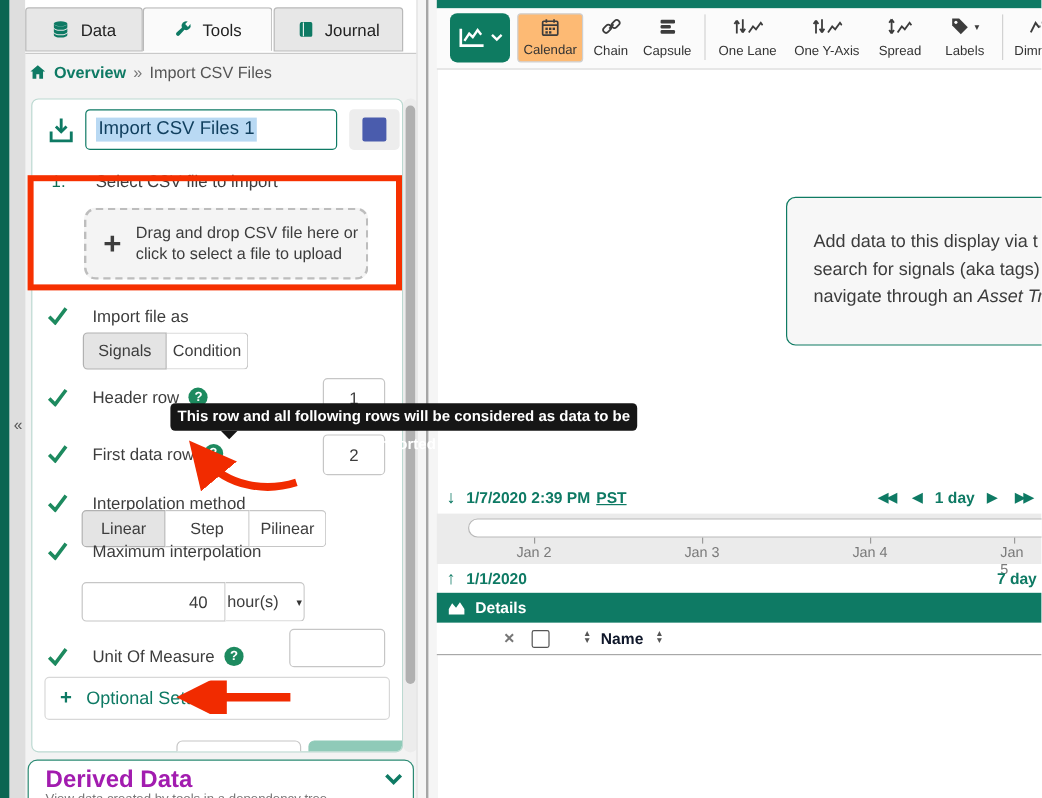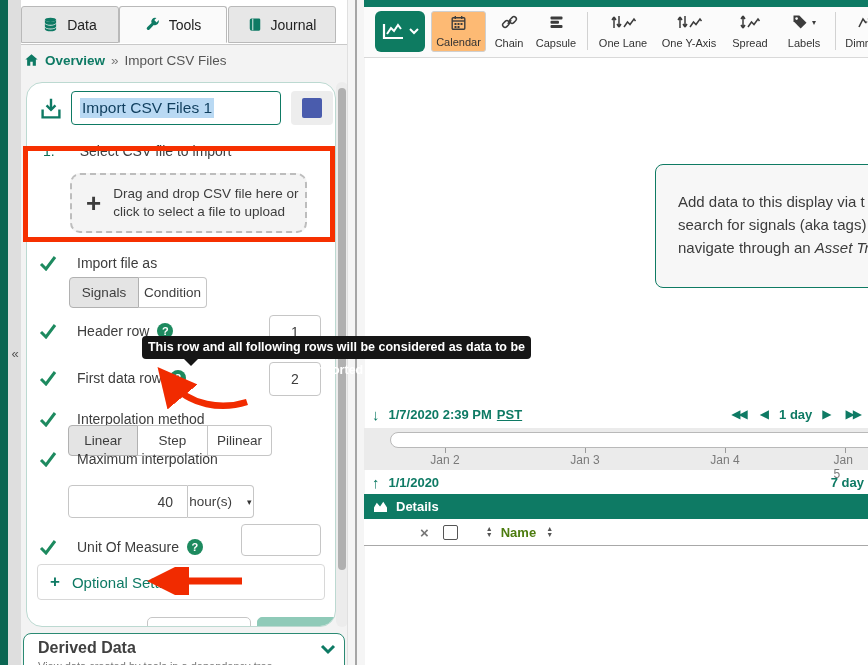--- a/index.html
+++ b/index.html
@@ -20,21 +20,21 @@
   .tab.active{background:#fafafa;border-bottom-color:#fafafa;}
   #tab-bar{left:21px;top:0;width:343px;height:44px;background:#fff;border-bottom:1px solid #c9c9c9;}
 
   
   #breadcrumb{left:24px;top:50px;height:20px;display:flex;align-items:center;gap:6px;font-size:13.5px;}
   .crumb-link{color:#0e7a64;font-weight:bold;cursor:pointer;}
   .crumb-sep{color:#777;}
   .crumb-cur{color:#555;}
 
   
-  #tool-card{left:26px;top:82px;width:310px;height:545px;background:#fff;border:1px solid #bcd9d1;border-radius:16px;box-sizing:border-box;overflow:hidden;}
+  #tool-card{left:26px;top:82px;width:310px;height:545px;background:#fff;border:1px solid #bcd9d1;border-radius:6px;box-sizing:border-box;overflow:hidden;}
   .fake-input{box-sizing:border-box;border:1.5px solid #0e7a64;border-radius:4px;background:#fff;display:flex;align-items:center;padding:0 8px;font-size:15.5px;}
   .sel-text{background:#b9d9f3;color:#103f5e;padding:1px 2px;}
   .swatch-btn{background:#ededed;border-radius:4px;display:flex;align-items:center;justify-content:center;cursor:pointer;}
   .swatch{width:20px;height:20px;border-radius:2px;background:#4a5cad;}
 
   .row-label{font-size:14px;color:#3d3d3d;display:flex;align-items:center;gap:8px;}
   .stepnum{color:#0e6e54;font-size:14px;}
   .check{flex:0 0 18px;}
   .help{width:16px;height:16px;border-radius:50%;background:#1d8a5f;color:#fff;font-size:11px;font-weight:bold;
         display:inline-flex;align-items:center;justify-content:center;cursor:pointer;}
@@ -63,21 +63,21 @@
   .stub-btn{box-sizing:border-box;border-radius:5px;height:40px;}
   #stub-cancel{border:1px solid #c6c6c6;background:#fff;}
   #stub-execute{background:#8fcab8;border:1px solid #8fcab8;}
 
   
   #scroll-track{left:336px;top:82px;width:12px;height:545px;background:#ececec;border-radius:6px;}
   #scroll-thumb{left:338px;top:88px;width:8px;height:482px;background:#b0b0b0;border-radius:4px;cursor:pointer;}
 
   
   #derived-panel{left:23px;top:633px;width:322px;height:40px;background:#fff;border:1.5px solid #2b8a73;border-radius:8px;box-sizing:border-box;}
-  #derived-title{left:14px;top:5px;font-size:16px;font-weight:bold;color:#404040;position:absolute;}
+  #derived-title{left:14px;top:5px;font-size:20px;font-weight:bold;color:#a21caf;position:absolute;}
   #derived-sub{left:14px;top:26px;font-size:11px;color:#777;position:absolute;}
 
   
   #anno-box{left:23px;top:146px;width:312px;height:96px;border:5px solid #f63000;box-sizing:border-box;z-index:25;pointer-events:none;}
   #tooltip{left:142px;top:336px;width:389px;height:23px;background:#161616;color:#fff;border-radius:4px;z-index:40;
            font-size:12.5px;font-weight:bold;line-height:23px;text-align:center;}
   #tooltip:after{content:"";position:absolute;left:42px;top:100%;border:7px solid transparent;border-top-color:#161616;}
   .anno-svg{z-index:35;pointer-events:none;}
 
   
@@ -440,18 +440,18 @@
   </svg>
   <span>Details</span>
 </div>
 <div class="abs" id="details-colrow">
   <span class="hdr-x" style="margin-left:56px;">×</span>
   <span class="hdr-check" style="margin-left:14px;"></span>
   <span class="sort-stack" style="margin-left:28px;">
     <span>▲</span>
     <span>▼</span>
   </span>
-  <span style="margin-left:8px;font-weight:bold;color:#4d7c0f;">Name</span>
+  <span style="margin-left:8px;font-weight:bold;color:#0f172a;">Name</span>
   <span class="sort-stack" style="margin-left:10px;">
     <span>▲</span>
     <span>▼</span>
   </span>
 </div>
 
 </body></html>

